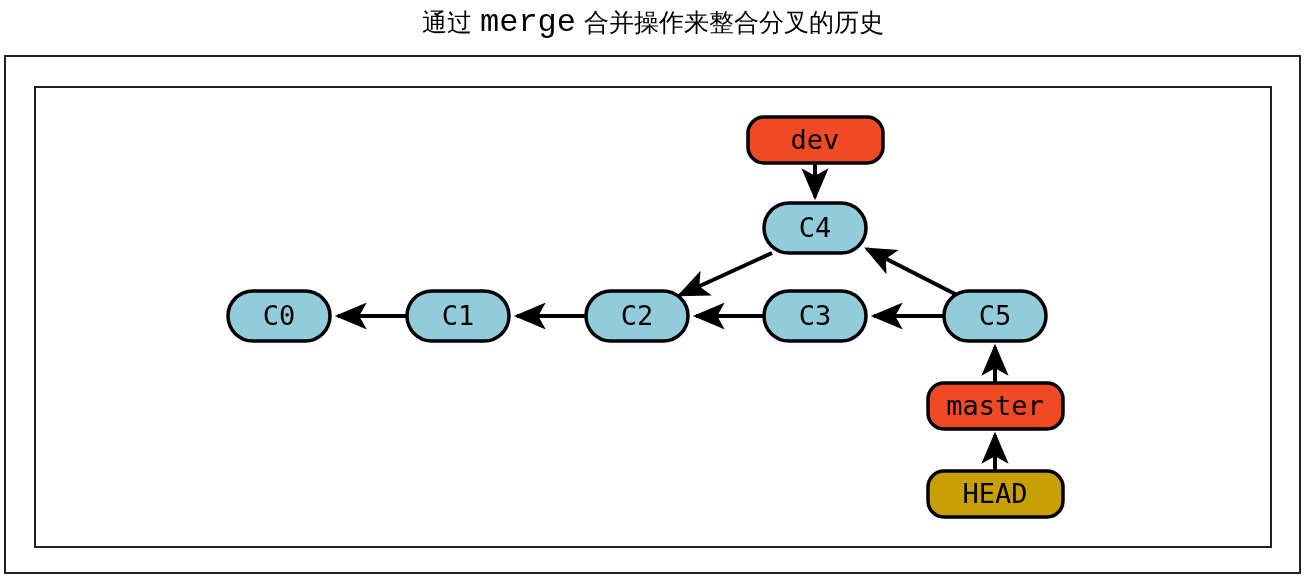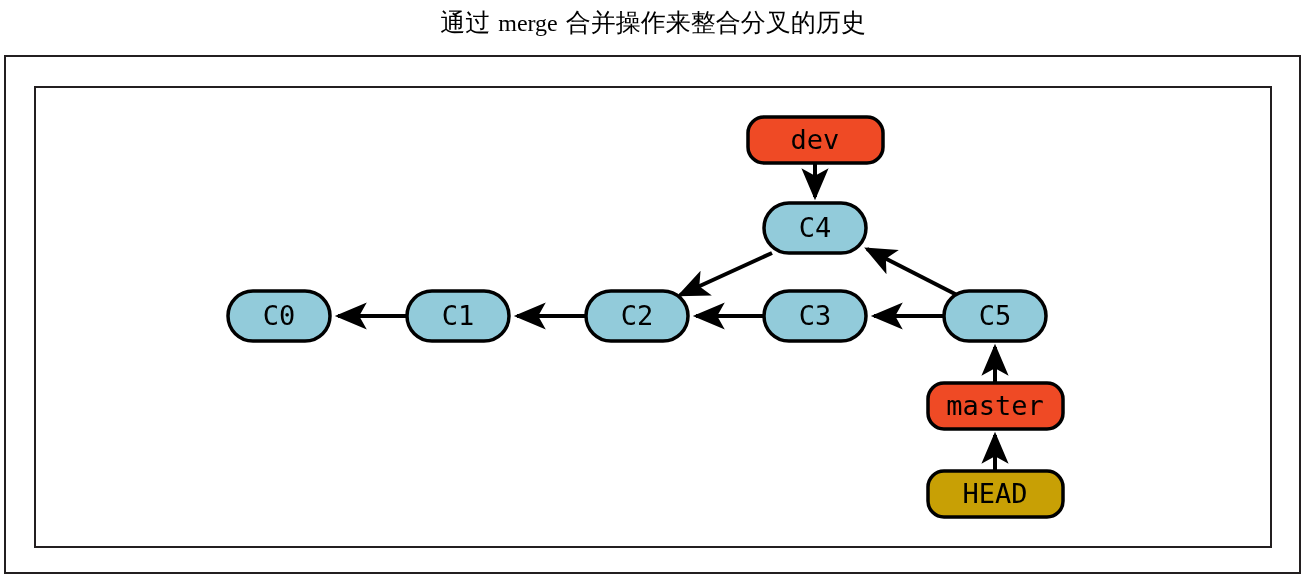--- a/index.html
+++ b/index.html
@@ -24,22 +24,22 @@
     top: 4px;
     width: 1306px;
     text-align: center;
     font-family: "DejaVu Serif", serif;
     font-size: 25px;
     color: #000000;
     line-height: 38px;
     white-space: pre;
   }
   #diagram-title .mono {
-    font-family: Liberation Serif, serif;
-    font-size: 24px;
+    font-family: Liberation Mono, monospace;
+    font-size: 32px;
   }
   svg#graph {
     position: absolute;
     left: 0;
     top: 0;
   }
   .node-label {
     font-family: "DejaVu Sans Mono", monospace;
     font-size: 27px;
     fill: #000000;

